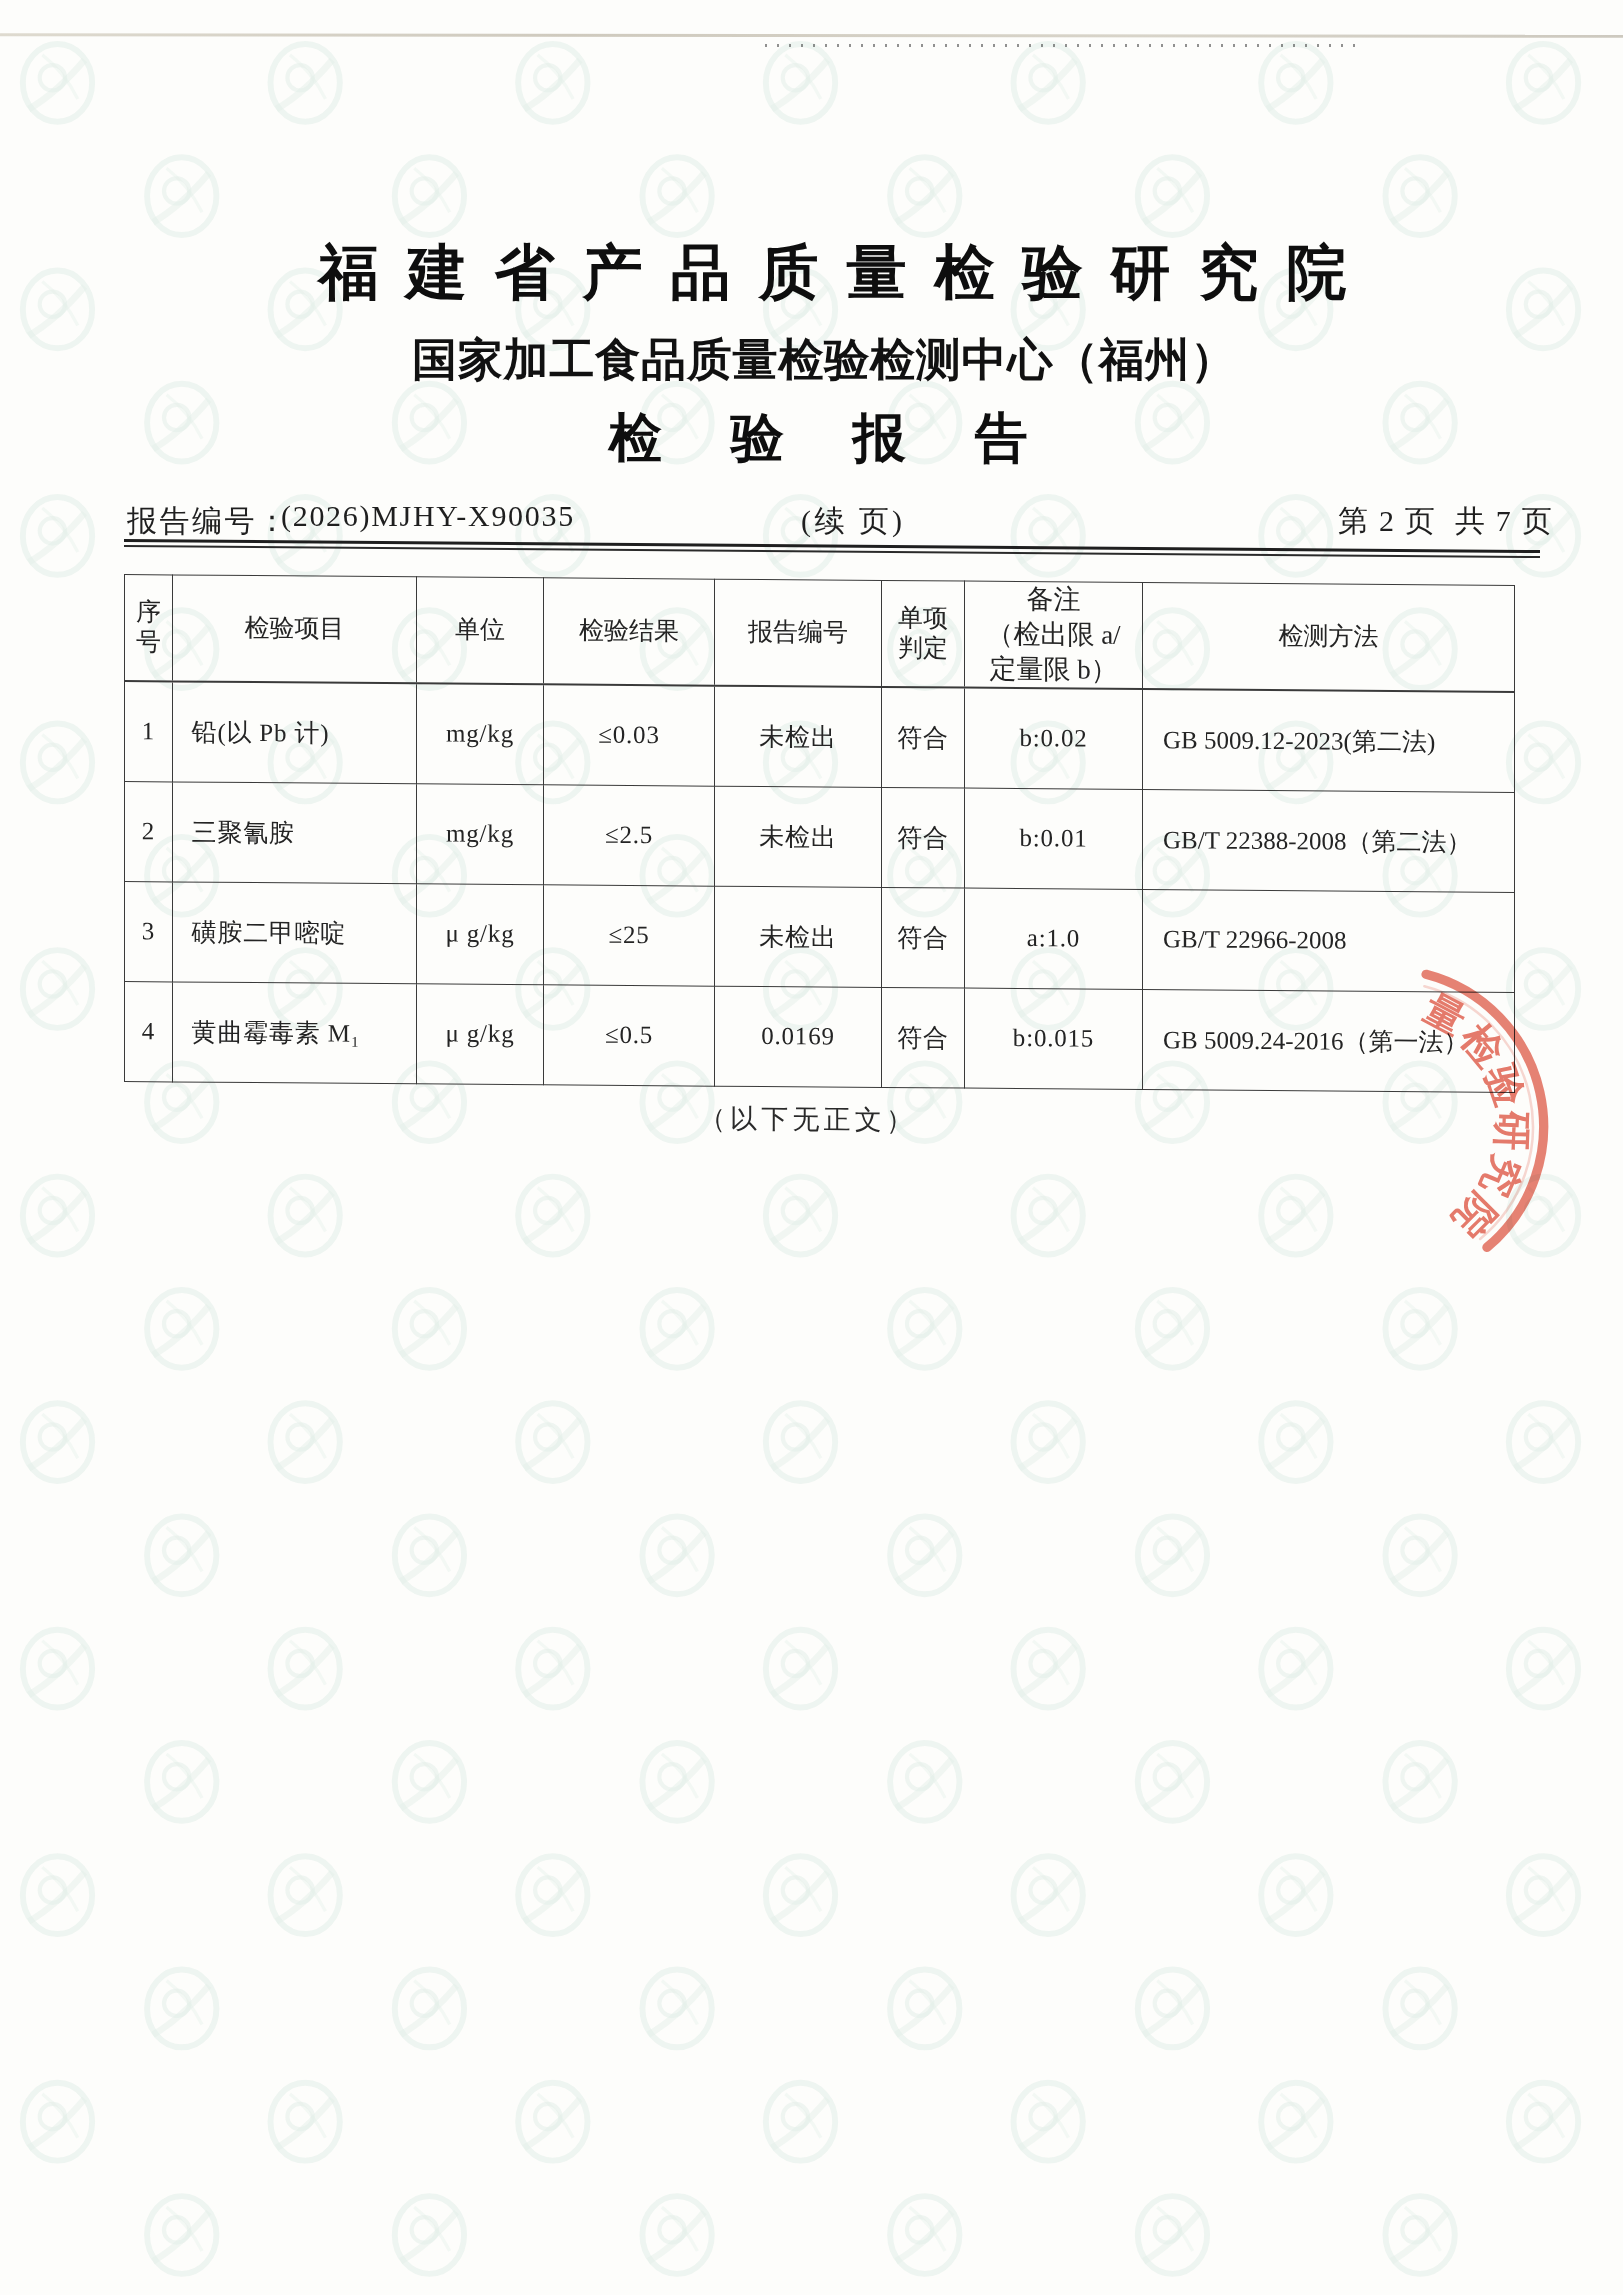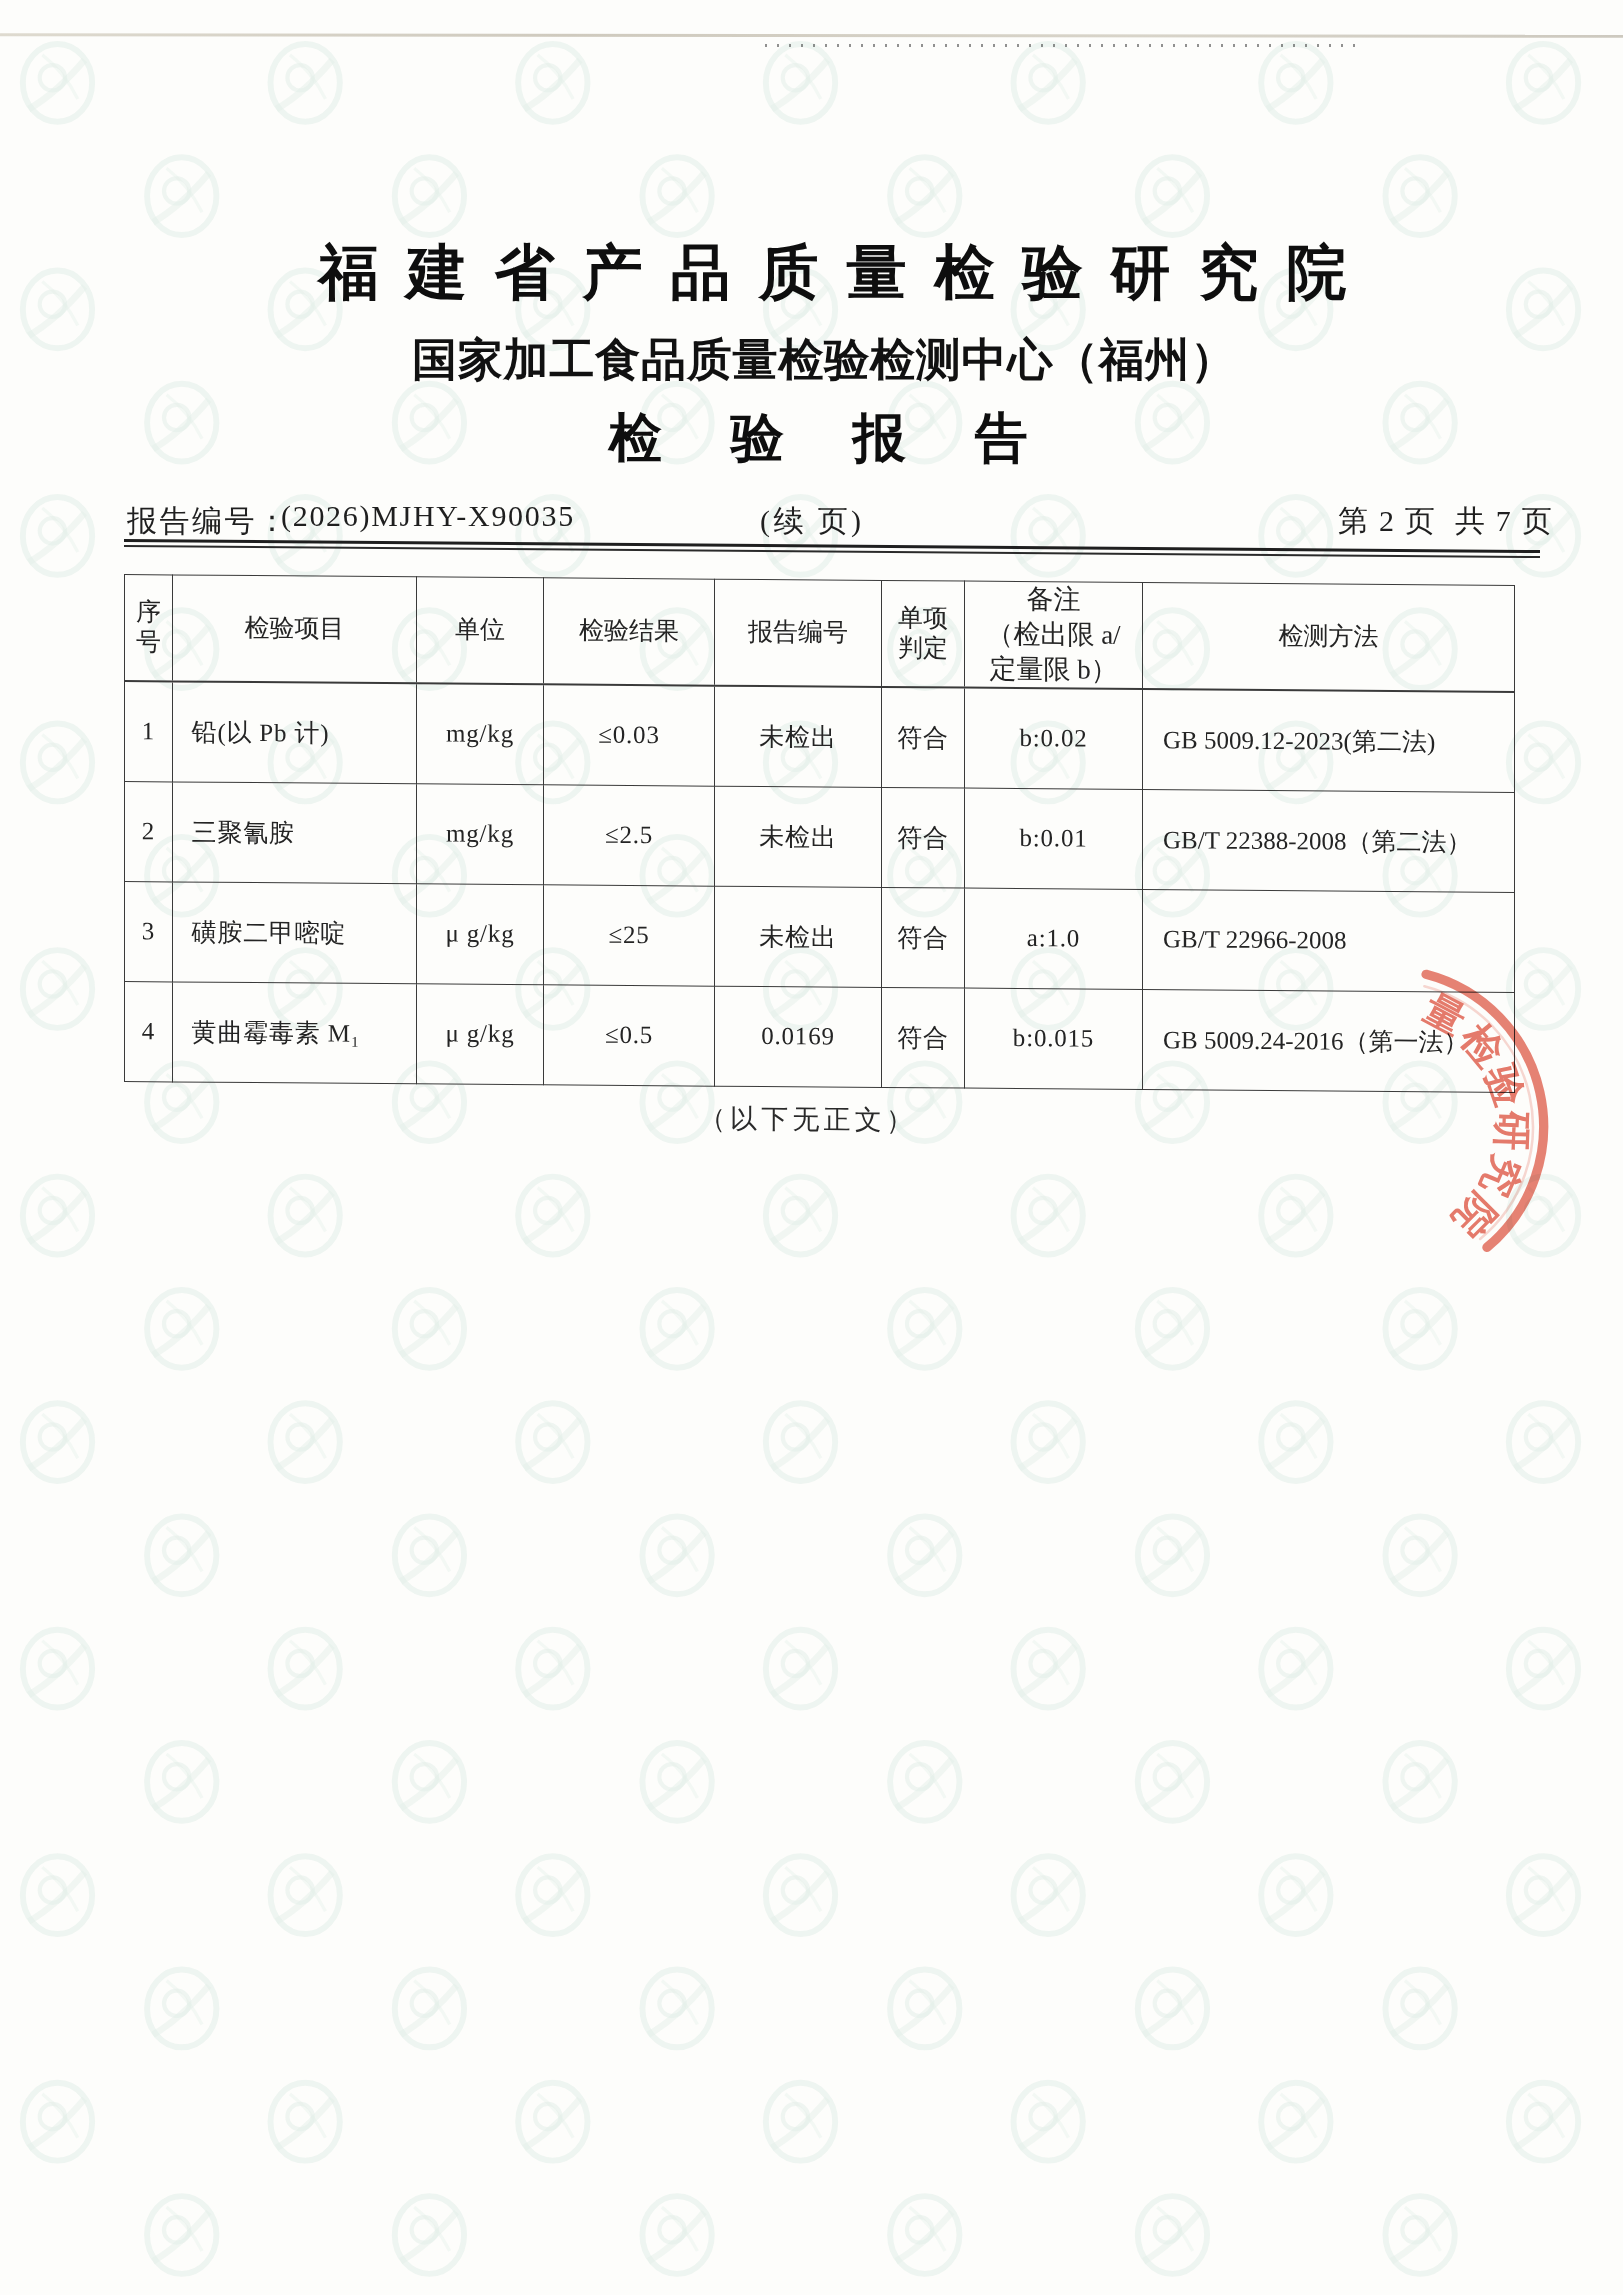--- a/index.html
+++ b/index.html
@@ -22,21 +22,21 @@
   .institute{position:absolute;top:233px;left:21px;width:1623px;
     font-size:60px;font-weight:700;color:#0e0e0e;letter-spacing:28px;text-indent:28px;white-space:nowrap;}
   .center-name{position:absolute;top:330px;left:12.7px;width:1623px;
     font-size:45px;font-weight:700;color:#111;letter-spacing:0.8px;white-space:nowrap;}
   .doc-title{position:absolute;top:403px;left:6.8px;width:1623px;
     font-size:53px;font-weight:700;color:#0e0e0e;letter-spacing:69px;text-indent:69px;white-space:nowrap;}
   
   .meta span{position:absolute;z-index:2;font-size:30px;color:#1f1f1f;white-space:pre;}
   .meta-label{left:127px;top:501px;font-weight:400;letter-spacing:2.5px;}
   .meta-no{left:281px;top:499px;letter-spacing:1.7px;font-size:31px;}
-  .meta-cont{left:760px;top:501px;letter-spacing:3.4px;}
+  .meta-cont{left:801px;top:501px;letter-spacing:3.4px;}
   .meta-page{left:1338px;top:501px;letter-spacing:1.7px;}
   
   .sheet{position:absolute;left:124px;top:539px;width:1416px;z-index:2;
     transform:skewY(.45deg);transform-origin:0 0;}
   .double-rule{width:1416px;height:2.5px;border-top:3.4px solid #1f1f1f;border-bottom:2.5px solid #2a2a2a;}
   table{border-collapse:collapse;table-layout:fixed;width:1389px;margin-top:27px;}
   th,td{border:1.7px solid #3a3a3a;padding:0;text-align:center;vertical-align:middle;
     font-weight:400;color:#242424;overflow:hidden;}
   thead th{height:93px;font-size:25px;line-height:1.22;border-bottom-width:2.5px;}
   th.h-remark{font-size:27px;line-height:1.3;}

